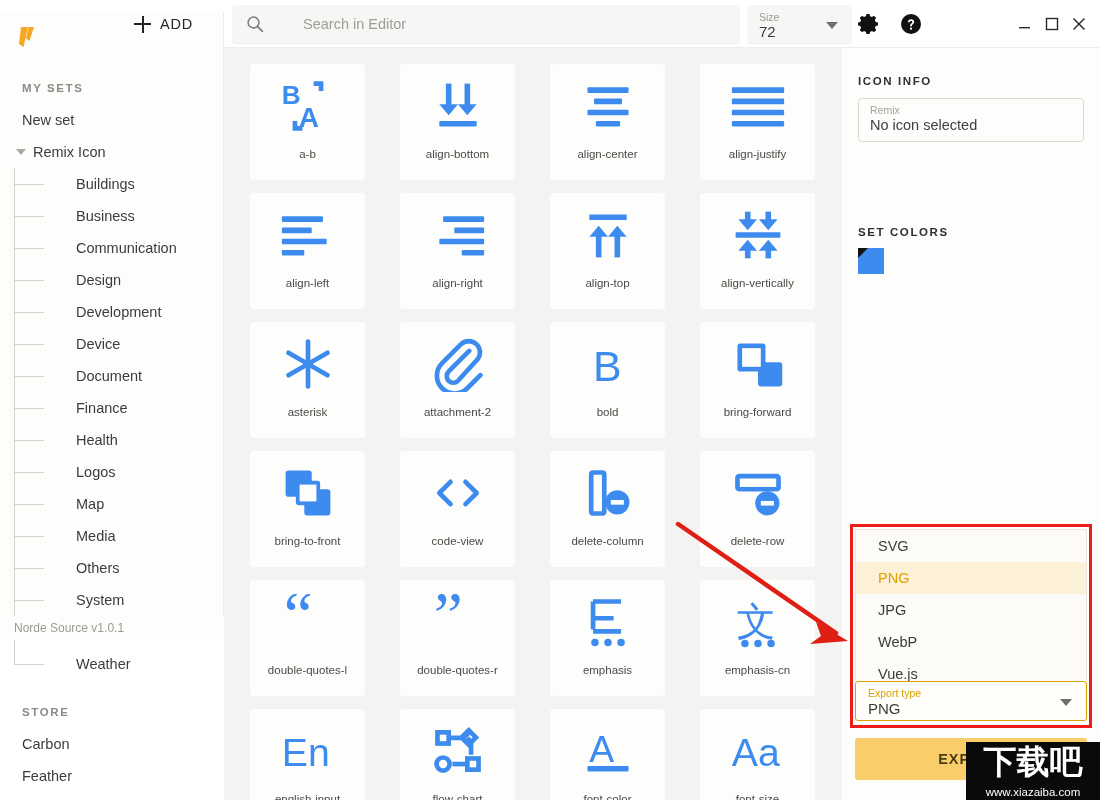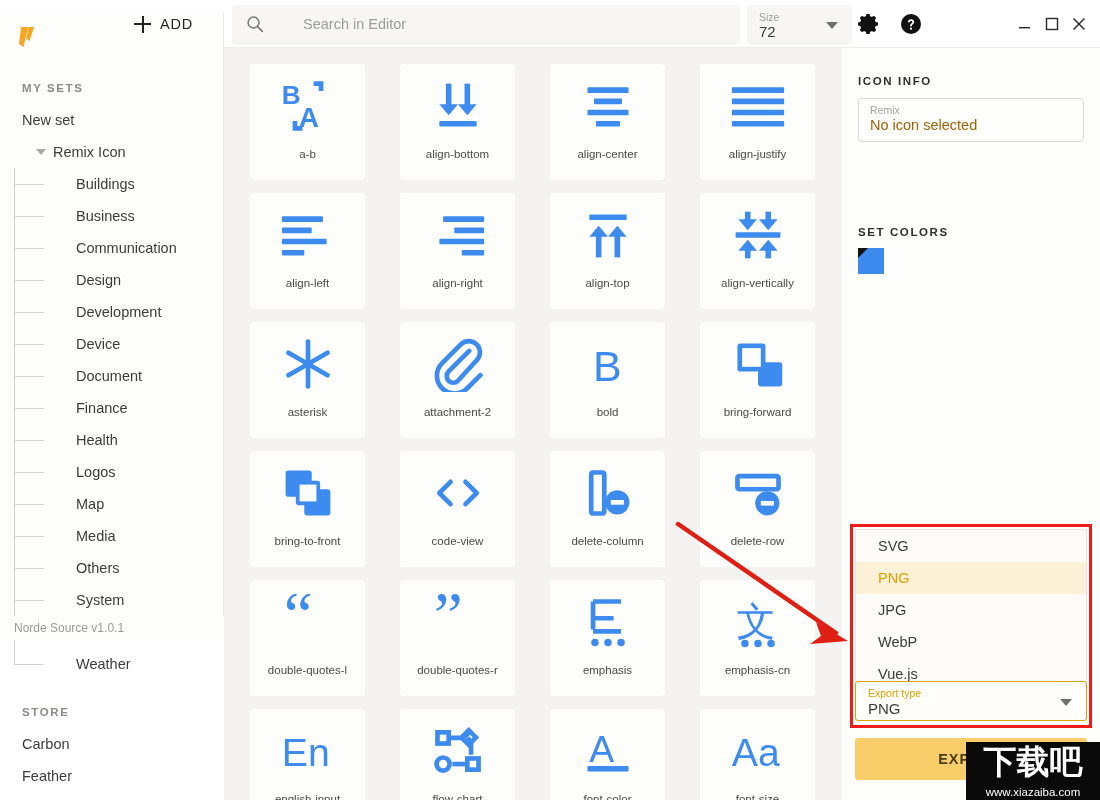--- a/index.html
+++ b/index.html
@@ -40,21 +40,21 @@
     color: #8b8b88; font-weight: 700;
     padding: 10px 0 10px 22px;
     text-transform: uppercase;
   }
   .sb-root {
     font-size: 14.5px; color: #3c3c3b;
     padding: 7px 0 7px 22px;
     line-height: 18px;
     position: relative;
   }
-  .sb-root.has-caret { padding-left: 36px; }
+  .sb-root.has-caret { padding-left: 16px; }
   .caret {
     display: inline-block;
     width: 0; height: 0;
     border-left: 5px solid transparent;
     border-right: 5px solid transparent;
     border-top: 6px solid #a9a9a6;
     margin-right: 7px;
     vertical-align: 2px;
   }
   .tree { position: relative; padding-left: 0; }
@@ -230,21 +230,21 @@
     border: 1px solid #ddd9d2;
     border-radius: 4px;
     background: #fdfdfc;
   }
   .nf-label {
     position: absolute; left: 11px; top: 5px;
     font-size: 10.5px; color: #a3a39f;
   }
   .nf-value {
     position: absolute; left: 11px; top: 18px;
-    font-size: 14.5px; color: #a16207; text-align: right;
+    font-size: 14.5px; color: #404040; text-align: right;
   }
   .set-colors-head { position: absolute; left: 16px; top: 178px; }
   .swatch-wrap {
     position: absolute; left: 16px; top: 200px;
     width: 26px; height: 26px;
   }
   .swatch {
     width: 26px; height: 26px;
     background: #3d8bee;
     position: relative;

